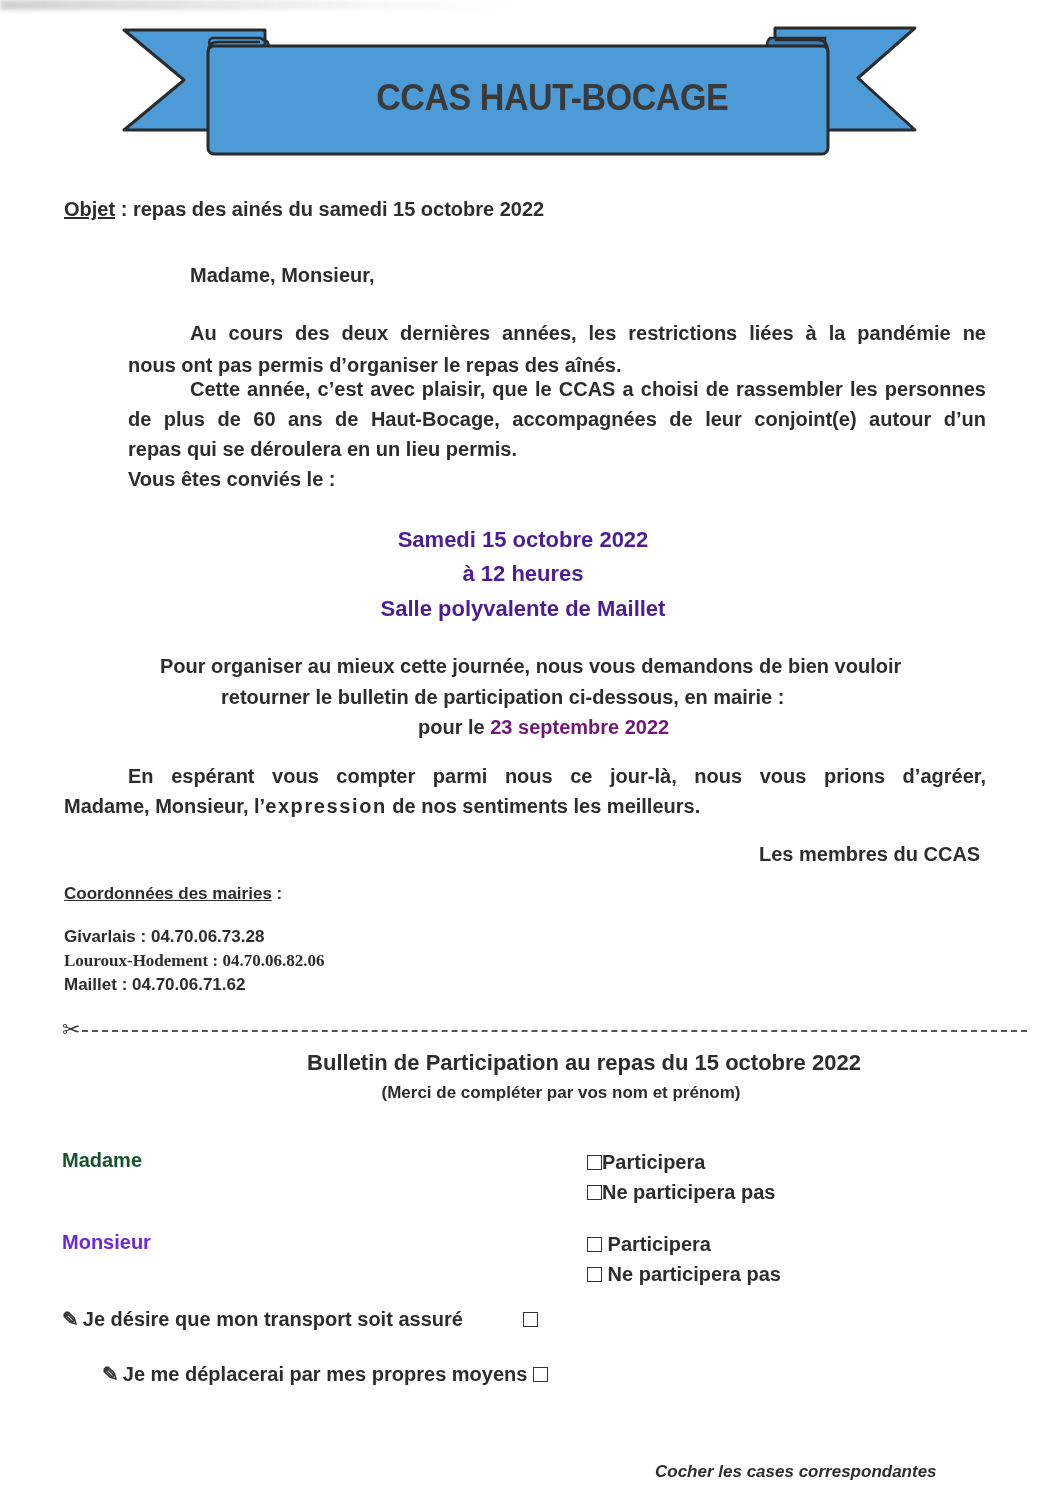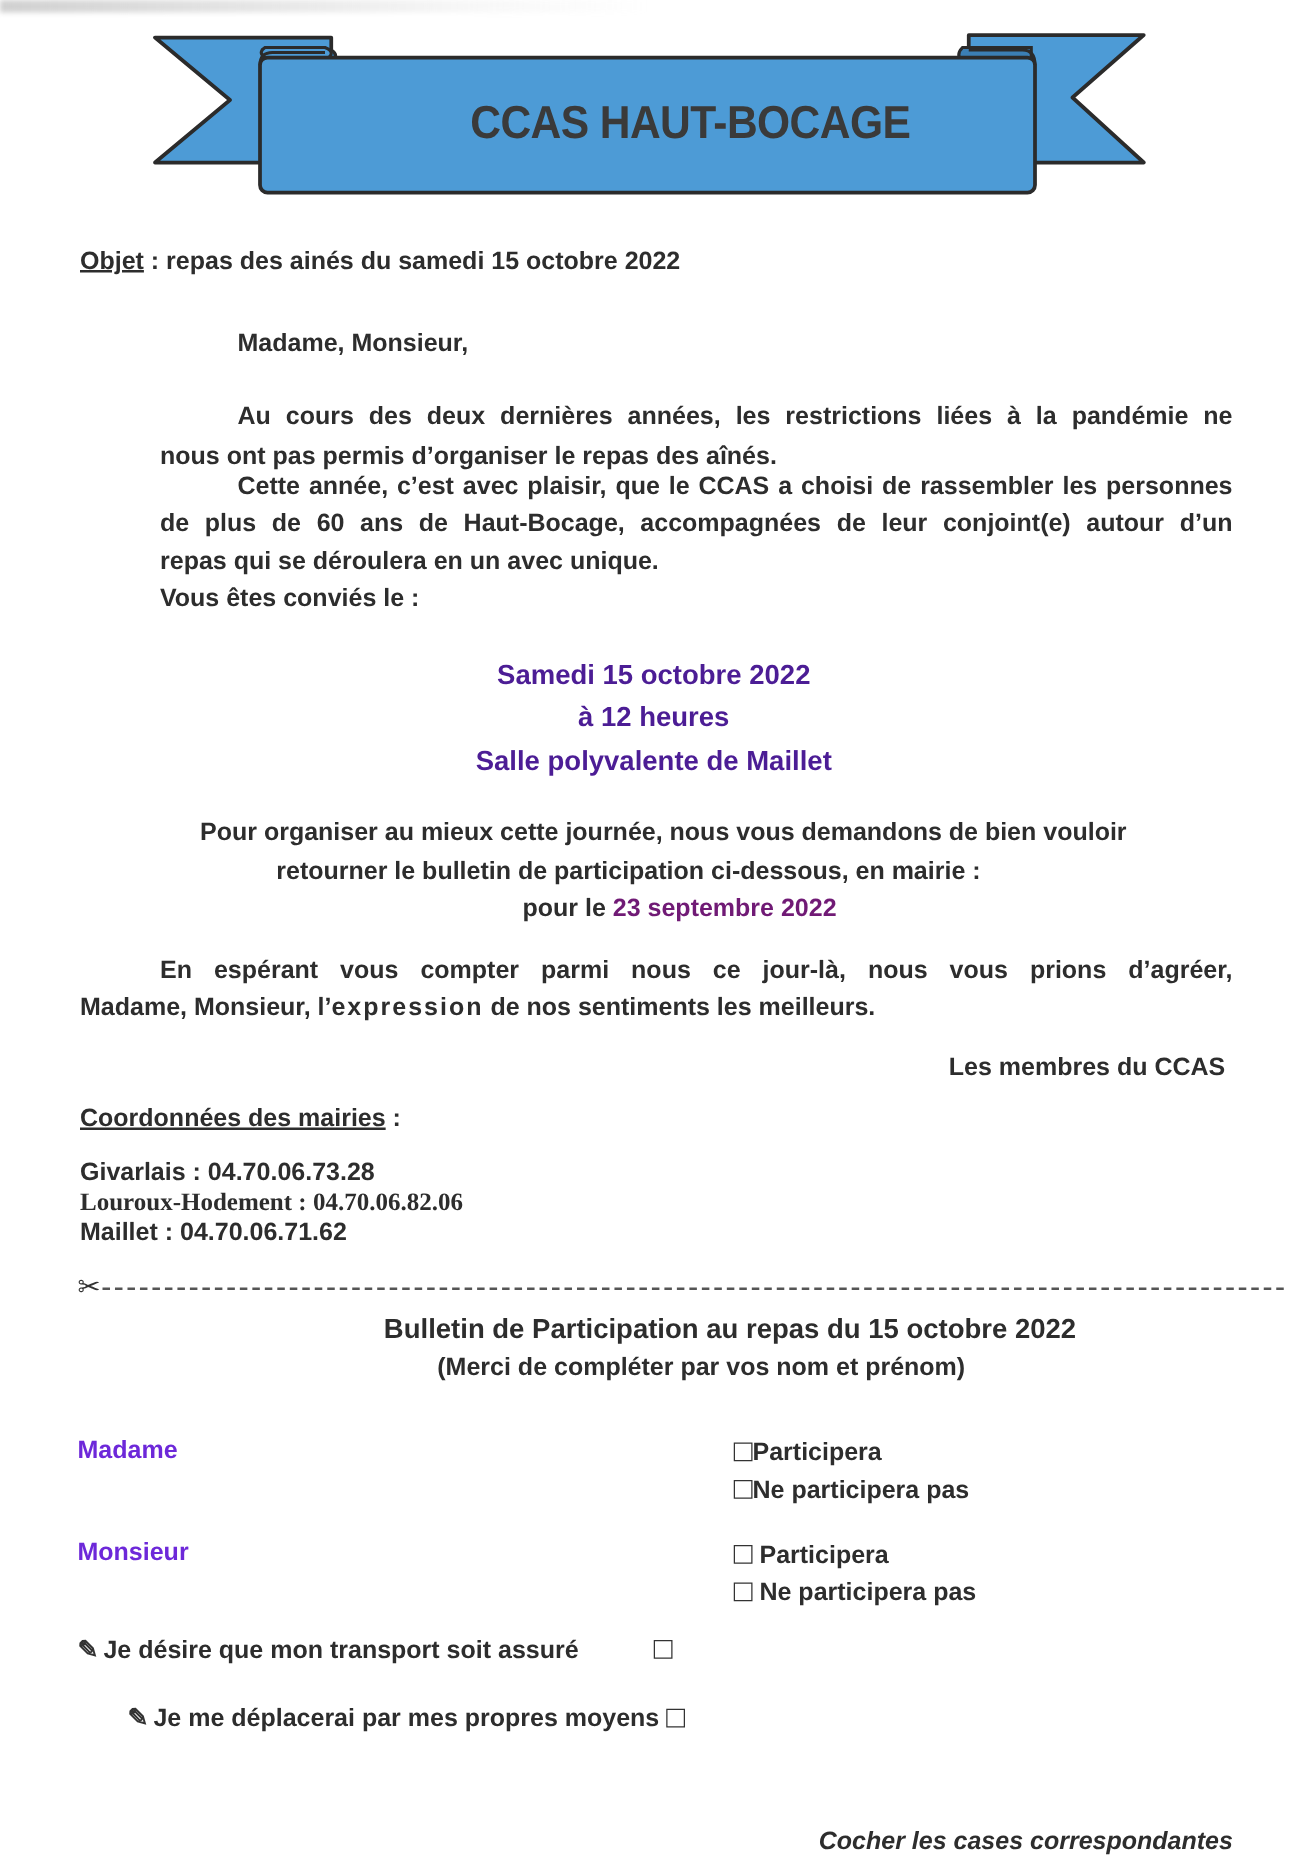--- a/index.html
+++ b/index.html
@@ -20,36 +20,36 @@
       font-size: 37px; font-weight: bold; color: #3a3a3a; letter-spacing: -0.5px;
       padding-left: 70px; box-sizing: border-box; transform: scaleX(0.92);
     }
     .txt { position: absolute; font-size: 19.5px; font-weight: bold; color: #2d2d2d; white-space: nowrap; }
     .body-txt { font-size: 20px; }
     .u { text-decoration: underline; }
     .justify { text-align: justify; text-align-last: justify; }
     .center { text-align: center; }
     .blue { color: #4c1d95; font-size: 22px; }
     .red { color: #701a75; }
-    .green { color: #6d28d9; }
+    .green { color: #14532d; }
     .slate { color: #6d28d9; }
     .spaced { letter-spacing: 1.6px; }
     .cutline {
       position: absolute; left: 62px; top: 1020px; width: 965px; height: 20px;
       display: flex; align-items: center;
     }
     .cutline .scissors { font-size: 22px; color: #333; margin-right: 2px; }
     .cutline .dashes { flex: 1; border-top: 2px dashed #555; height: 0; margin-top: 2px; }
     .box {
       display: inline-block; width: 15px; height: 15px; border: 1.6px solid #333;
       vertical-align: -1px; box-sizing: border-box; background: #fff;
     }
     .pencil { display: inline-block; font-size: 20px; color: #333; transform: rotate(0deg); margin-right: 4px; }
     .italic { font-style: italic; }
-    .small { font-size: 20px; }
+    .small { font-size: 17px; }
   </style>
 </head>
 <body>
 
 <div class="scan-shadow"></div>
 
 <div class="banner">
   <svg width="800" height="140" viewBox="0 0 800 140">
 
     <polygon points="4,8 145,8 145,108 4,108 64,58" fill="#4d9bd6" stroke="#2b2b2b" stroke-width="3" stroke-linejoin="round"></polygon>
@@ -72,21 +72,21 @@
   <span class="u">Objet</span><span> : repas des ainés du samedi 15 octobre 2022</span>
 </div>
 
 <div class="txt body-txt" style="left:190px; top:264px;">Madame, Monsieur,</div>
 
 <div class="txt body-txt justify" style="left:190px; top:322px; width:796px;">Au cours des deux dernières années, les restrictions liées à la pandémie ne</div>
 <div class="txt body-txt" style="left:128px; top:354px;">nous ont pas permis d’organiser le repas des aînés.</div>
 
 <div class="txt body-txt justify" style="left:190px; top:378px; width:796px;">Cette année, c’est avec plaisir, que le CCAS a choisi de rassembler les personnes</div>
 <div class="txt body-txt justify" style="left:128px; top:408px; width:858px;">de plus de 60 ans de Haut-Bocage, accompagnées de leur conjoint(e) autour d’un</div>
-<div class="txt body-txt" style="left:128px; top:438px;">repas qui se déroulera en un avec unique.</div>
+<div class="txt body-txt" style="left:128px; top:438px;">repas qui se déroulera en un lieu permis.</div>
 <div class="txt body-txt" style="left:128px; top:468px;">Vous êtes conviés le :</div>
 
 <div class="txt blue center" style="left:0; width:1046px; top:527px;">Samedi 15 octobre 2022</div>
 <div class="txt blue center" style="left:0; width:1046px; top:561px;">à 12 heures</div>
 <div class="txt blue center" style="left:0; width:1046px; top:596px;">Salle polyvalente de Maillet</div>
 
 <div class="txt body-txt" style="left:160px; top:655px;">Pour organiser au mieux cette journée, nous vous demandons de bien vouloir</div>
 <div class="txt body-txt" style="left:221px; top:686px;">retourner le bulletin de participation ci-dessous, en mairie :</div>
 <div class="txt body-txt" style="left:418px; top:716px;">
   <span>pour le </span><span class="red">23 septembre 2022</span>

